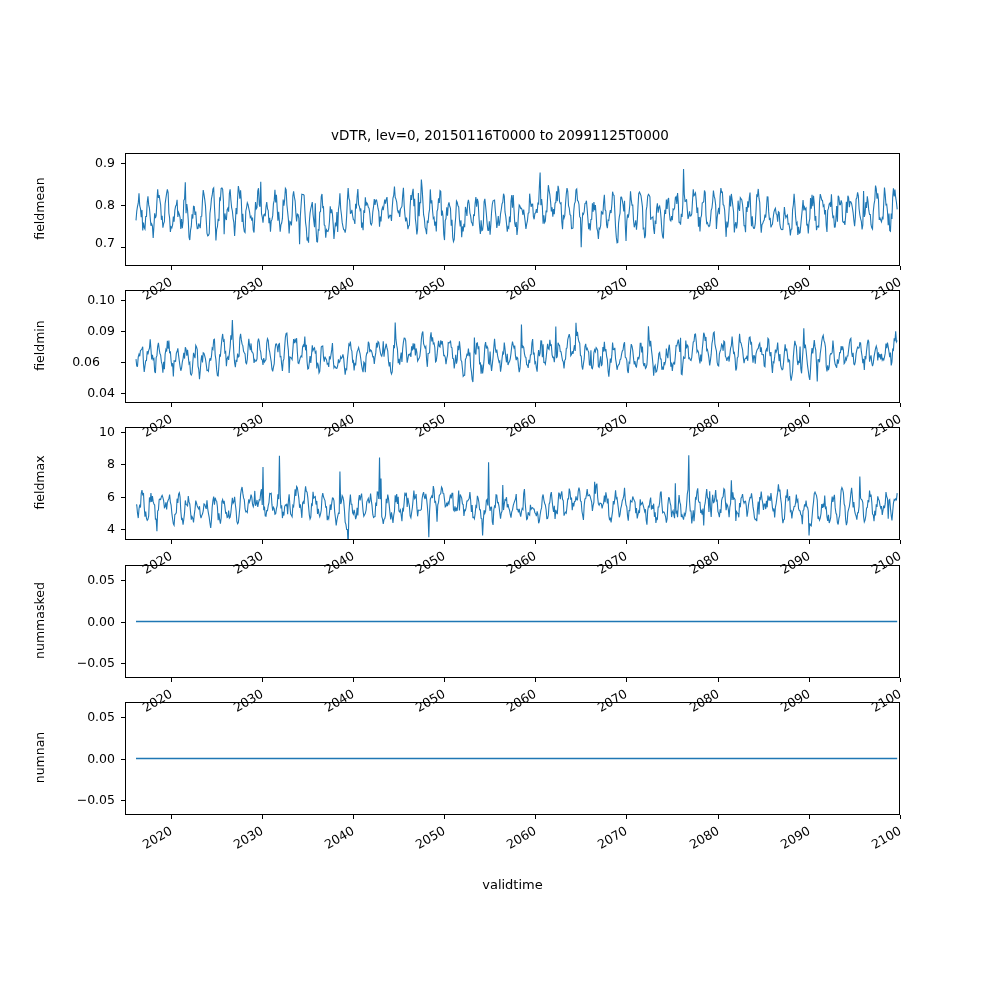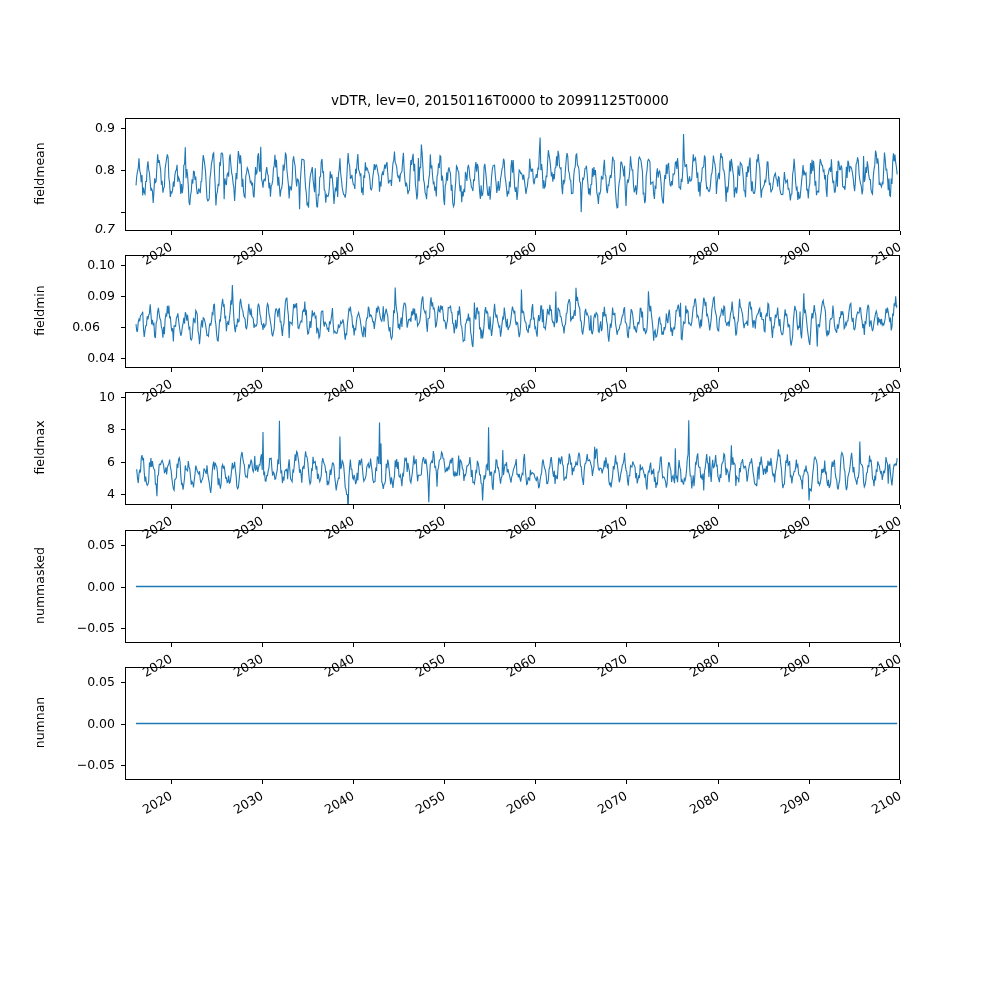--- a/index.html
+++ b/index.html
@@ -11,20 +11,21 @@
     width: 1000px;
     height: 1000px;
     font-family: "DejaVu Sans", sans-serif;
     color: #000000;
     overflow: hidden;
   }
   #figure {
     position: relative;
     width: 1000px;
     height: 824px;
+    margin-top: 35px;
   }
   .title {
     position: absolute;
     top: 92px;
     left: 0;
     width: 1000px;
     text-align: center;
     font-size: 13.5px;
     color: #000;
     white-space: nowrap;
@@ -110,22 +111,23 @@
         <svg class="plotsvg" viewBox="0 0 775 113" preserveAspectRatio="none">
           <path d="M10.03 56.50 L773.18 56.50" fill="none" stroke="#1f77b4" stroke-width="1.5" vector-effect="non-scaling-stroke"></path>
         </svg>
       </div>
       <div class="panel" style="left: 125px; top: 667px; width: 775px; height: 113px;">
         <svg class="plotsvg" viewBox="0 0 775 113" preserveAspectRatio="none">
           <path d="M10.03 56.50 L773.18 56.50" fill="none" stroke="#1f77b4" stroke-width="1.5" vector-effect="non-scaling-stroke"></path>
         </svg>
       </div>
     </div>
+  <div class="xlabel" id="xlabel" style="left: 125px; width: 775px; top: 842px;">validtime</div>
 <div class="ylabel" style="width: 120px; left: -21px; top: 165.5px;">fieldmean</div>
-    <div class="ytick" style="left: 43px; width: 72px; top: 221px; font-style: italic;">0.7</div>
+    <div class="ytick" style="left: 43px; width: 72px; top: 200px;">0.7</div>
     <div class="ytickmark" style="left: 121px; top: 212.167px;"></div>
     <div class="ytick" style="left: 43px; width: 72px; top: 162.315px;">0.8</div>
     <div class="ytickmark" style="left: 121px; top: 170.315px;"></div>
     <div class="ytick" style="left: 43px; width: 72px; top: 120.463px;">0.9</div>
     <div class="ytickmark" style="left: 121px; top: 128.463px;"></div>
     <div class="xtickmark" style="left: 170.588px; top: 231px;"></div>
     <div class="xtick" style="left: 126.588px; width: 44px; top: 238px;">2020</div>
     <div class="xtickmark" style="left: 261.765px; top: 231px;"></div>
     <div class="xtick" style="left: 217.765px; width: 44px; top: 238px;">2030</div>
     <div class="xtickmark" style="left: 352.941px; top: 231px;"></div>

